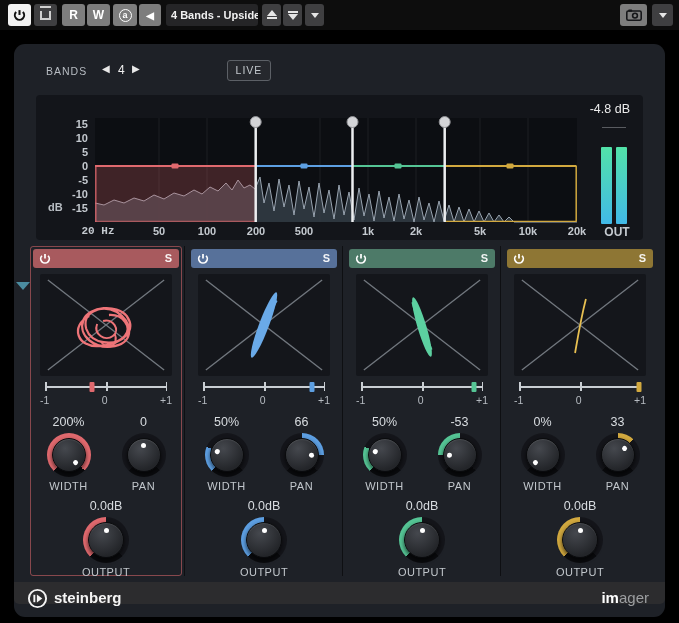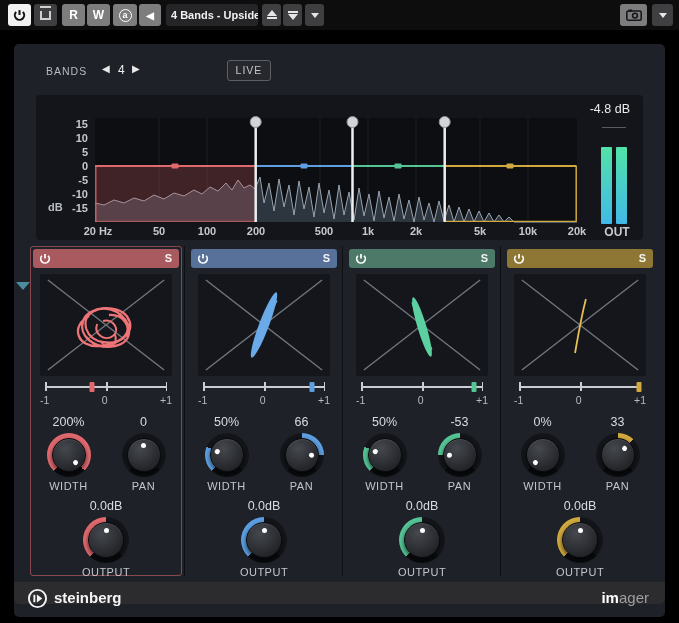--- a/index.html
+++ b/index.html
@@ -23,21 +23,21 @@
             border-top:6px solid #e6e6e6; }
   .tri-dn.sm { border-left-width:4px; border-right-width:4px; border-top-width:5px; }
   .bar { width:10px; height:2px; background:#e6e6e6; margin:1px 0; }
   .a-circle { width:13px; height:13px; border:1.5px solid #fff; border-radius:50%;
               font-size:9px; font-weight:bold; line-height:10px; text-align:center; color:#fff; }
   .byp-ico { width:11px; height:9px; border:2px solid #cfcfcf; border-top:none; position:relative; }
   .byp-ico:before { content:""; position:absolute; left:-2px; top:-5px; width:11px; height:2px; background:#cfcfcf; }
 
   
   .plugin { position:absolute; left:14px; top:44px; width:651px; height:573px;
-            background:#1e2127; border-radius:5px; }
+            background:#1e2127; border-radius:11px; }
 
   .bands-row { position:absolute; left:0; top:14px; width:100%; height:28px; color:#b7bcc2; }
   .bands-label { position:absolute; left:32px; top:7px; font-size:10.5px; letter-spacing:1px; }
   .step { position:absolute; top:5px; font-size:10px; color:#e8e8e8; cursor:default; }
   .bands-val { position:absolute; left:104px; top:5px; font-size:12px; color:#f0f0f0; }
   .live-btn { position:absolute; left:213px; top:2px; width:44px; height:21px; background:#26282d;
               border:1px solid #5c6066; border-radius:3px; color:#c3c8cd; font-size:10.5px;
               text-align:center; line-height:19px; letter-spacing:1px; }
 
   
@@ -224,25 +224,25 @@
 
       <div class="db-tick" style="top:23px;">15</div>
       <div class="db-tick" style="top:37px;">10</div>
       <div class="db-tick" style="top:51px;">5</div>
       <div class="db-tick" style="top:65px;">0</div>
       <div class="db-tick" style="top:79px;">-5</div>
       <div class="db-tick" style="top:93px;">-10</div>
       <div class="db-tick" style="top:107px;">-15</div>
       <div class="db-unit">dB</div>
 
-      <div class="f-tick" style="left:62px;">20 Hz</div>
+      <div class="f-tick" style="left:62px;font-family:Liberation Mono, monospace;">20 Hz</div>
       <div class="f-tick" style="left:123px;">50</div>
       <div class="f-tick" style="left:171px;">100</div>
       <div class="f-tick" style="left:220px;">200</div>
-      <div class="f-tick" style="left:288px;">500</div>
+      <div class="f-tick" style="left:268px;">500</div>
       <div class="f-tick" style="left:332px;">1k</div>
       <div class="f-tick" style="left:380px;">2k</div>
       <div class="f-tick" style="left:444px;">5k</div>
       <div class="f-tick" style="left:492px;">10k</div>
       <div class="f-tick" style="left:541px;">20k</div>
 
       <div class="readout">-4.8 dB</div>
       <div class="readout-line"></div>
       <div class="meters">
         <div class="meter"></div>

